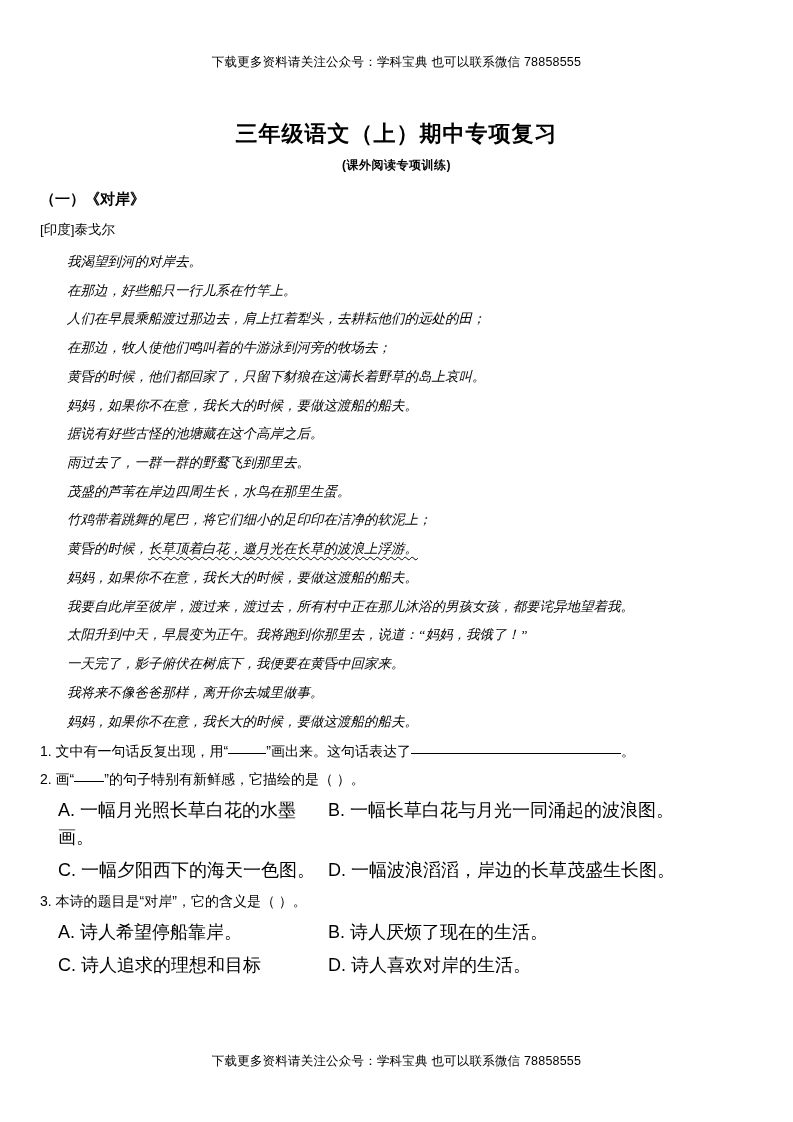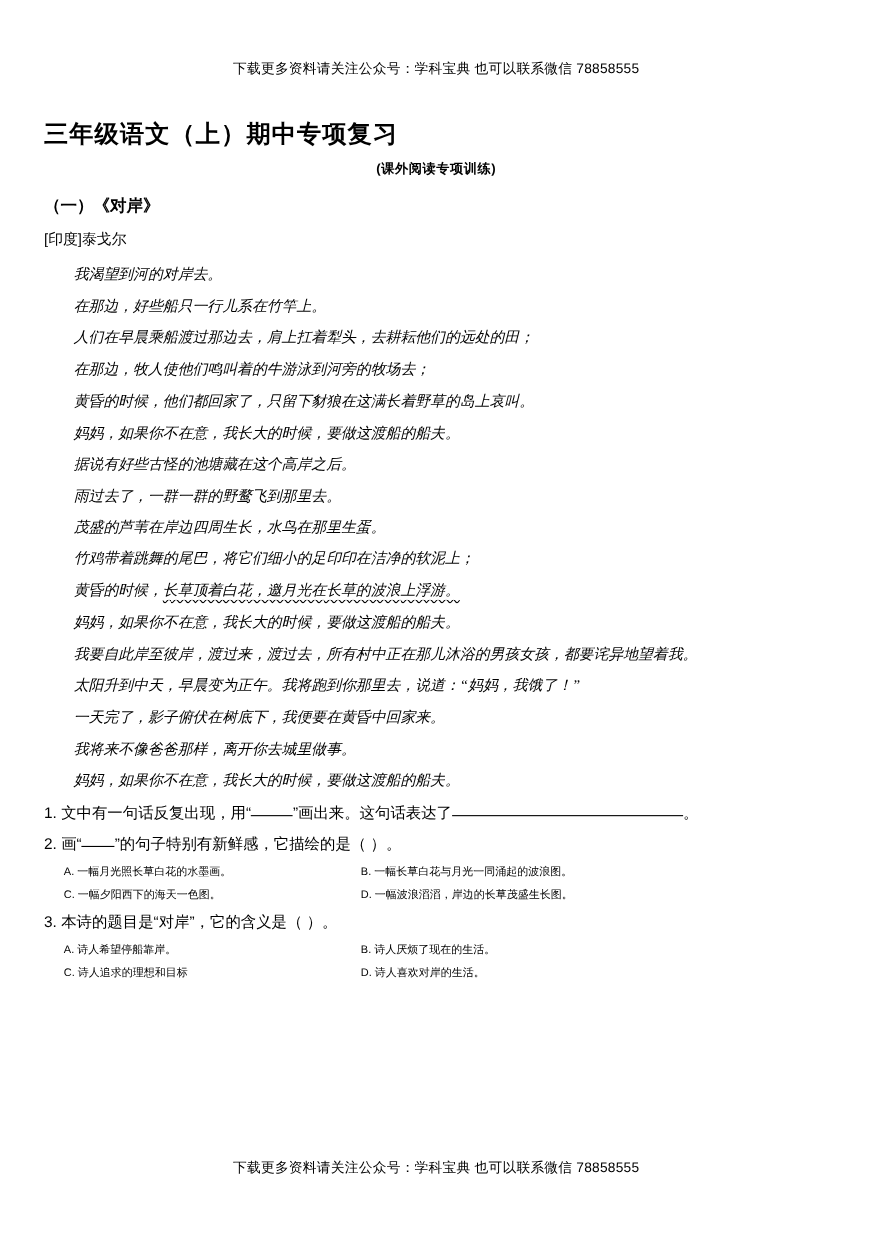--- a/index.html
+++ b/index.html
@@ -26,25 +26,25 @@
     text-align: center;
     font-family: "Liberation Sans", "DejaVu Sans", sans-serif;
     font-size: 12.5px;
     color: #000;
     letter-spacing: 0.2px;
   }
   .header-note {
     padding-top: 54px;
   }
   .title-main {
-    text-align: left;
+    text-align: center;
     font-family: "Liberation Sans", "DejaVu Sans", sans-serif;
     font-weight: bold;
     font-size: 22px;
-    margin-top: 36px;
+    margin-top: 48px;
     letter-spacing: 1px;
   }
   .title-sub {
     text-align: center;
     font-family: "Liberation Sans", "DejaVu Sans", sans-serif;
     font-weight: bold;
     font-size: 12px;
     margin-top: 8px;
     letter-spacing: 0.5px;
   }
@@ -80,21 +80,21 @@
     margin-top: 8px;
   }
   .q {
     font-family: "Liberation Sans", "DejaVu Sans", sans-serif;
     font-size: 14px;
     line-height: 1.5;
     margin: 0 0 7px 0;
   }
   .q-opts {
     font-family: "Liberation Sans", "DejaVu Sans", sans-serif;
-    font-size: 10px;
+    font-size: 18px;
     line-height: 1.5;
     margin: 0 0 7px 0;
     padding-left: 18px;
   }
   .opt-row {
     display: flex;
     margin-bottom: 6px;
   }
   .opt-a { width: 270px; }
   .opt-b { flex: 1; }

